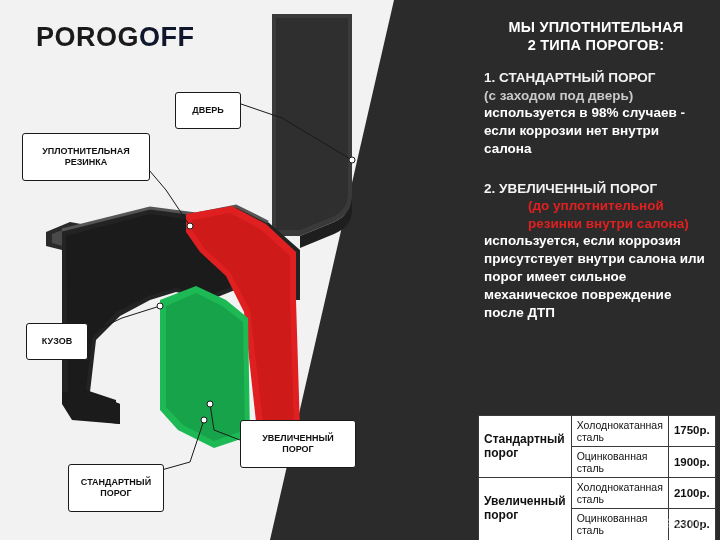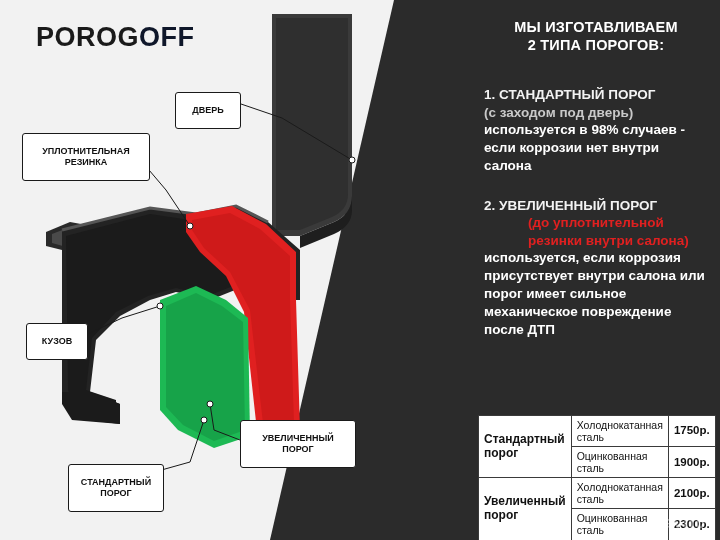--- a/index.html
+++ b/index.html
@@ -57,21 +57,21 @@
     box-sizing: border-box;
     color: #ffffff;
   }
   .head-line {
     text-align: center;
     font-size: 14.5px;
     font-weight: bold;
     line-height: 1.25;
     letter-spacing: 0.2px;
   }
-  .block { margin-top: 32px; }
+  .block { margin-top: 15px; }
   .blk-title {
     color: #f3f3f3;
     font-size: 13.5px;
     font-weight: bold;
     line-height: 1.3;
   }
   .blk-sub {
     color: #c9c9c9;
     font-size: 13.5px;
     font-weight: bold;
@@ -226,21 +226,21 @@
 ПОРОГ</span>
     </div>
     <div class="callout" id="cal-big">
       <span style="white-space:pre-line">УВЕЛИЧЕННЫЙ
 ПОРОГ</span>
     </div>
   </div>
 
   <div id="right-panel">
     <div id="right-inner">
-      <div class="head-line">МЫ ИЗГОТАВЛИВАЕМ</div>
+      <div class="head-line">МЫ УПЛОТНИТЕЛЬНАЯ</div>
       <div class="head-line">2 ТИПА ПОРОГОВ:</div>
 
       <div class="block">
         <div class="blk-title">1. СТАНДАРТНЫЙ ПОРОГ</div>
         <div class="blk-sub">(с заходом под дверь)</div>
         <div class="blk-body">используется в 98% случаев - если коррозии нет внутри салона</div>
       </div>
 
       <div class="block" style="margin-top:22px">
         <div class="blk-title">2. УВЕЛИЧЕННЫЙ ПОРОГ</div>

